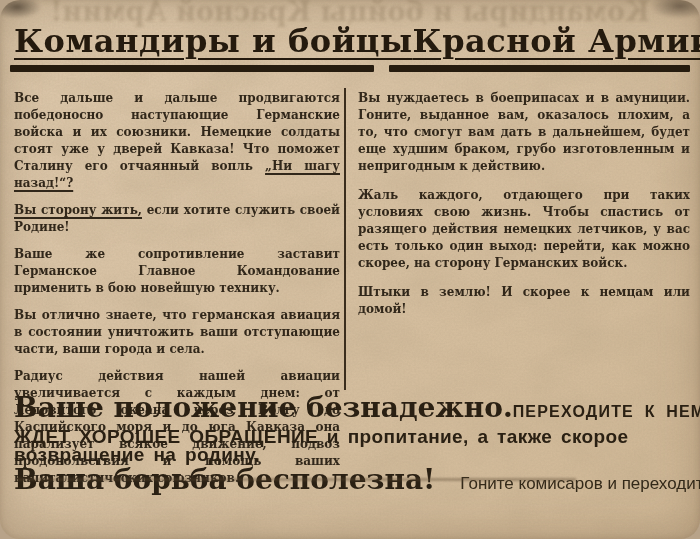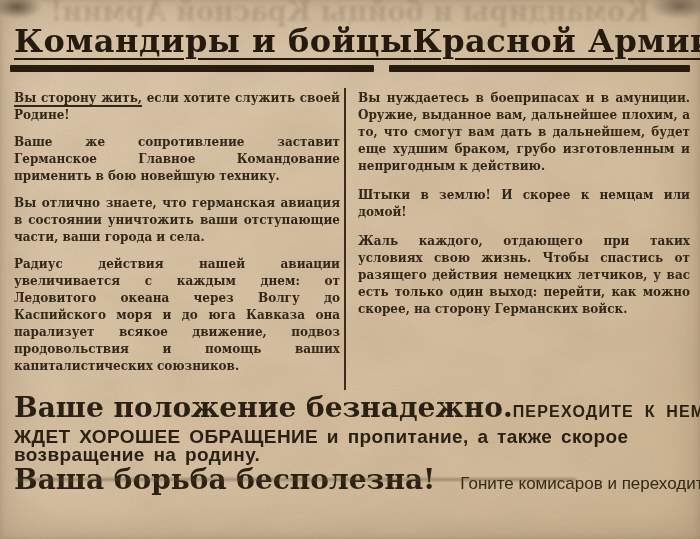--- a/index.html
+++ b/index.html
@@ -2,20 +2,21 @@
 <html lang="ru"><head>
 <meta charset="utf-8">
 <style>
   html,body{margin:0;padding:0;background:#b8a389;}
   .leaflet{
     position:relative;width:700px;height:539px;overflow:hidden;
     background:linear-gradient(135deg,#ddc8ab 0%,#d8c2a4 35%,#d4bd9d 65%,#cfb795 100%);
     box-shadow:inset 0 0 45px rgba(105,80,55,.35), inset 0 0 6px rgba(90,70,48,.25);
     font-family:"DejaVu Serif","Liberation Serif",serif;
     color:#2c2215;
+    border-radius:20px;
   }
   .texture{position:absolute;inset:0;pointer-events:none;}
   .ghost-top{
     position:absolute;top:-4px;left:20px;width:660px;height:38px;
     text-align:center;font-size:27px;font-weight:bold;white-space:nowrap;overflow:hidden;
     color:#6e5a3e;opacity:.24;filter:blur(1.6px);transform:scaleX(-1);
   }
   .smudge{position:absolute;pointer-events:none;}
   .smudge-tl{left:-8px;top:-5px;width:50px;height:24px;
     background:radial-gradient(ellipse at center,rgba(40,30,20,.6),rgba(40,30,20,0) 70%);filter:blur(1px);}
@@ -82,30 +83,31 @@
   <header class="title">
     <span class="title-part">Командиры и бойцы</span>
     <span class="title-part">Красной Армии!</span>
   </header>
   <div class="bar bar-left"></div>
   <div class="bar bar-right"></div>
 
   <div class="divider"></div>
 
   <section class="col col-left">
+    <p><span>Все дальше и дальше продвигаются победоносно наступающие Германские войска и их союзники. Немецкие солдаты стоят уже у дверей Кавказа! Что поможет Сталину его отчаянный вопль </span><span class="u">„Ни шагу назад!“?</span></p>
     <p><span class="u">Вы сторону жить,</span><span> если хотите служить своей Родине!</span></p>
     <p>Ваше же сопротивление заставит Германское Главное Командование применить в бою новейшую технику.</p>
     <p>Вы отлично знаете, что германская авиация в состоянии уничтожить ваши отступающие части, ваши города и села.</p>
     <p>Радиус действия нашей авиации увеличивается с каждым днем: от Ледовитого океана через Волгу до Каспийского моря и до юга Кавказа она парализует всякое движение, подвоз продовольствия и помощь ваших капиталистических союзников.</p>
   </section>
 
   <section class="col col-right">
-    <p>Вы нуждаетесь в боеприпасах и в амуниции. Оружие, выданное вам, дальнейшее плохим, а то, что смогут вам дать в дальнейшем, будет еще худшим браком, грубо изготовленным и непригодным к действию.</p>
+    <p>Вы нуждаетесь в боеприпасах и в амуниции. Гоните, выданное вам, оказалось плохим, а то, что смогут вам дать в дальнейшем, будет еще худшим браком, грубо изготовленным и непригодным к действию.</p>
+    <p>Жаль каждого, отдающего при таких условиях свою жизнь. Чтобы спастись от разящего действия немецких летчиков, у вас есть только один выход: перейти, как можно скорее, на сторону Германских войск.</p>
     <p>Штыки в землю! И скорее к немцам или домой!</p>
-    <p>Жаль каждого, отдающего при таких условиях свою жизнь. Чтобы спастись от разящего действия немецких летчиков, у вас есть только один выход: перейти, как можно скорее, на сторону Германских войск.</p>
   </section>
 
   <footer class="footer">
     <div class="f-line1">
       <span class="f-big">Ваше положение безнадежно.</span>
       <span class="f-caps">ПЕРЕХОДИТЕ К НЕМЦАМ — ТАМ ВАС</span>
     </div>
     <div class="f-line2">ЖДЕТ ХОРОШЕЕ ОБРАЩЕНИЕ и пропитание, а также скорое возвращение на родину.</div>
     <div class="f-line3">
       <span class="f-big">Ваша борьба бесполезна!</span>

